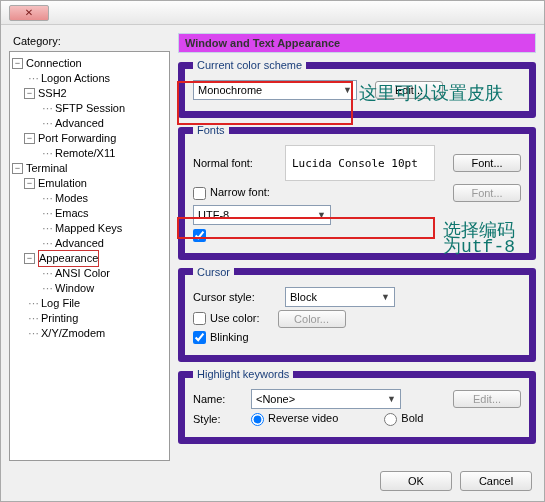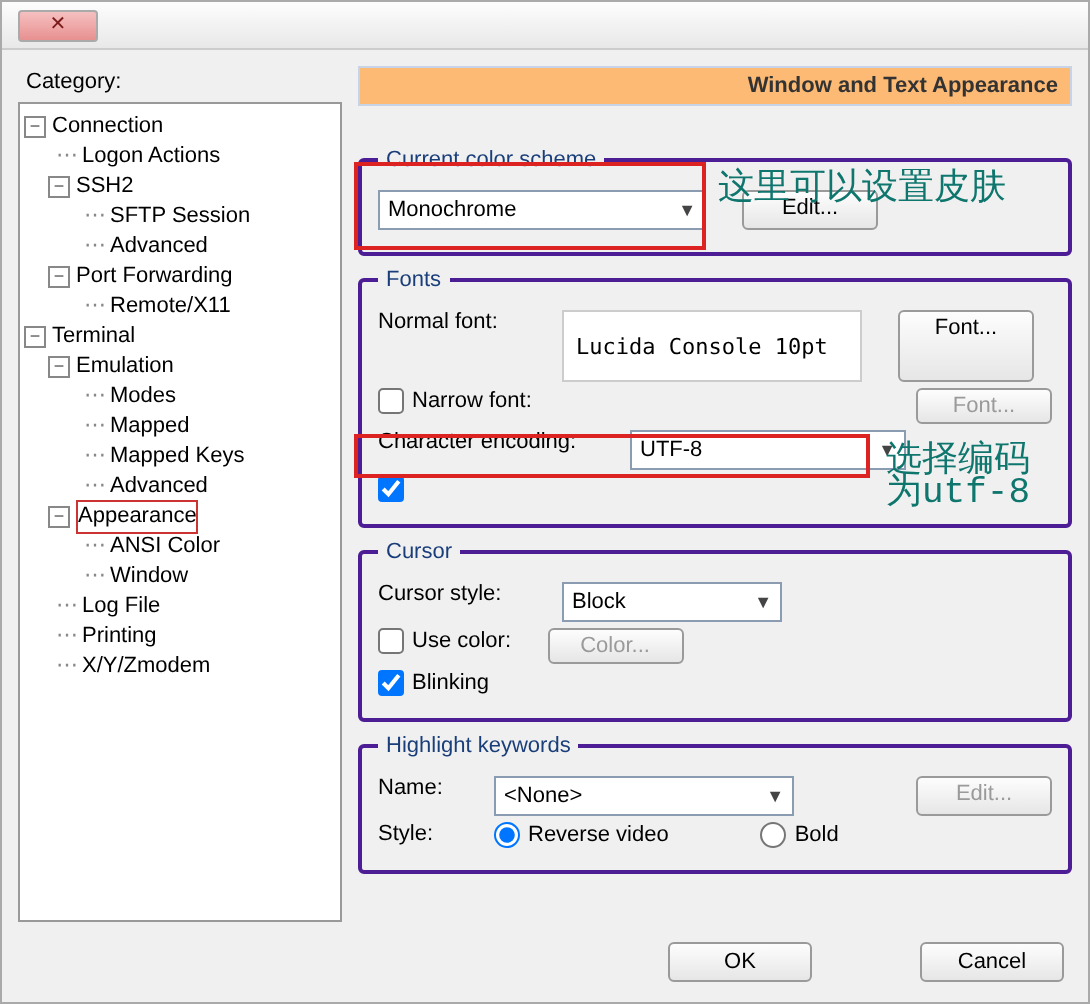--- a/index.html
+++ b/index.html
@@ -11,38 +11,38 @@
 .body { display: flex; padding: 8px 8px 0 8px; height: 438px; }
 .cat-label { margin: 2px 4px 4px 4px; }
 .left { width: 162px; }
 .tree { border: 1px solid #999; background: #fff; height: 410px; overflow: hidden; padding: 4px 2px; position: relative; }
 .tree-item { white-space: nowrap; line-height: 15px; height: 15px; display: flex; align-items: center; }
 .tw { width: 11px; height: 11px; border: 1px solid #888; display: inline-flex; align-items: center; justify-content: center; margin-right: 3px; font-size: 9px; line-height: 9px; color: #555; background: #fff; }
 .sp { display: inline-block; }
 .sel { border: 1px solid #c33; padding: 0 0; }
 .dots { color: #888; margin-right: 2px; }
 .right { flex: 1; margin-left: 8px; position: relative; }
-.section-title { background: #fdba74; border: 1px solid #c7d4e8; padding: 3px 6px; font-weight: bold; color: #333; margin-bottom: 21px; text-align: right; }
-fieldset { border: 2px solid #4c1d95; border-radius: 3px; margin: 0 0 6px 0; padding: 6px 8px 8px 8px; position: relative; }
+.section-title { background: #d946ef; border: 1px solid #c7d4e8; padding: 3px 6px; font-weight: bold; color: #333; margin-bottom: 6px; }
+fieldset { border: 7px solid #4c1d95; border-radius: 3px; margin: 0 0 6px 0; padding: 6px 8px 8px 8px; position: relative; }
 legend { color: #1a3e7a; padding: 0 4px; }
-.row { display: flex; margin: 3px 0; gap: 18px; }
+.row { display: flex; align-items: center; margin: 3px 0; gap: 18px; }
 .btn { background: linear-gradient(#fdfdfd,#e6e6e6); border: 1px solid #9a9a9a; border-radius: 3px; padding: 2px 0; min-width: 68px; text-align: center; cursor: default; }
 .btn.disabled { color: #9a9a9a; }
 select, .combo { border: 1px solid #8a9cb2; background: #fff; height: 20px; padding: 1px 4px; }
 .combo { display: flex; align-items: center; justify-content: space-between; }
 .chev { font-size: 9px; color: #444; }
 .font-display { font-family: "Lucida Console", monospace; background: #fff; border: 1px solid #ccc; padding: 17px 6px; height: 20px; display: flex; align-items: center; min-width: 150px; }
 input[type=checkbox], input[type=radio] { margin: 0 4px 0 0; vertical-align: middle; }
 .redbox1 { position: absolute; border: 2px solid #d22; left: 176px; top: 80px; width: 176px; height: 44px; pointer-events: none; }
 .redbox2 { position: absolute; border: 2px solid #d22; left: 176px; top: 216px; width: 258px; height: 22px; pointer-events: none; }
 .anno { position: absolute; color: #0f766e; font-size: 18px; font-family: Liberation Mono, monospace; }
 .anno1 { left: 358px; top: 80px; }
 .anno2 { left: 442px; top: 222px; width: 80px; line-height: 16px; }
 .footer { position: absolute; right: 12px; bottom: 10px; display: flex; gap: 8px; }
-.footer .btn { min-width: 72px; padding: 3px 17px; margin-left: 46px; }
+.footer .btn { min-width: 72px; padding: 3px 17px; }
 .lbl { min-width: 74px; }
 .lbl2 { min-width: 108px; }
 </style>
 </head>
 <body>
 <div class="dialog">
 
 <div class="titlebar">
   <span class="close">✕</span>
 </div>
@@ -95,21 +95,21 @@
             <span>Emulation</span>
           </div>
       <div class="tree-item">
             <span class="sp" style="width:30px"></span>
             <span class="dots">⋯</span>
             <span>Modes</span>
           </div>
       <div class="tree-item">
             <span class="sp" style="width:30px"></span>
             <span class="dots">⋯</span>
-            <span>Mapped</span>
+            <span>Emacs</span>
           </div>
       <div class="tree-item">
             <span class="sp" style="width:30px"></span>
             <span class="dots">⋯</span>
             <span>Mapped Keys</span>
           </div>
       <div class="tree-item">
             <span class="sp" style="width:30px"></span>
             <span class="dots">⋯</span>
             <span>Advanced</span>
@@ -167,21 +167,20 @@
         <span class="lbl">Normal font:</span>
         <span class="font-display">Lucida Console 10pt</span>
         <div class="btn">Font...</div>
       </div>
       <div class="row">
         <label><input type="checkbox" style=""><span>Narrow font:</span></label>
         <span style="flex:1"></span>
         <div class="btn disabled">Font...</div>
       </div>
       <div class="row">
-        <span class="lbl2">Character encoding:</span>
         <div class="combo" style="width:138px">
           <span>UTF-8</span>
               <span class="chev">▼</span>
         </div>
       </div>
       <div class="row">
         <label><input type="checkbox" checked="" style=""></label>
       </div>
     </fieldset>
 

